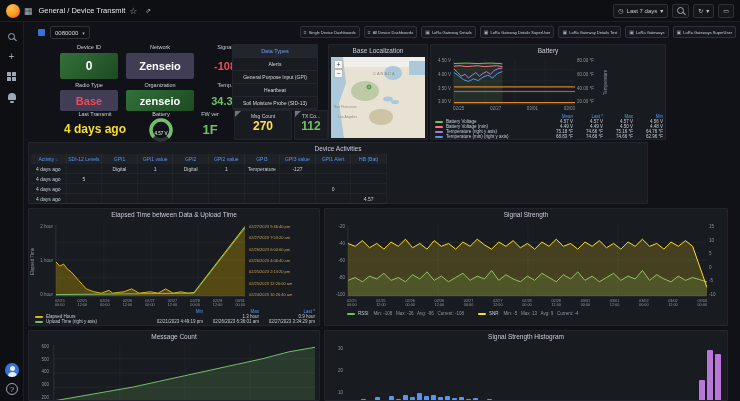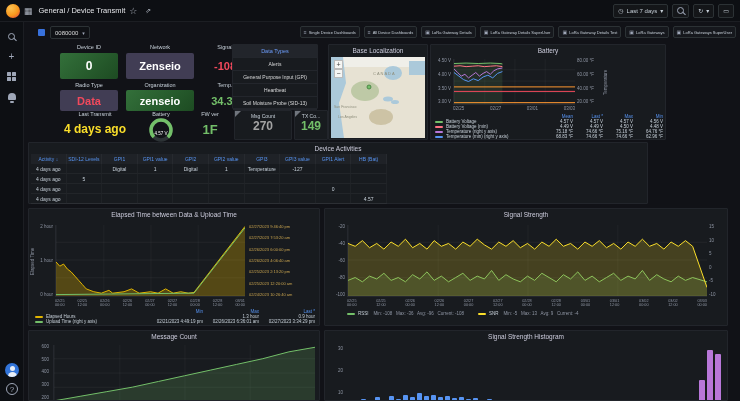--- a/index.html
+++ b/index.html
@@ -162,21 +162,21 @@
     </div>
 
   <div class="statlabel" style="left:36px; top:22px; width:58px;">Device ID</div>
   <div class="statbox greenbg" style="left:36px; top:31px; width:58px; height:26px; font-size:12px;">0</div>
   <div class="statlabel" style="left:102px; top:22px; width:68px;">Network</div>
   <div class="statbox purplebg" style="left:102px; top:31px; width:68px; height:26px; font-size:11px;">Zenseio</div>
   <div class="statlabel" style="left:176px; top:22px; width:50px;">Signal</div>
   <div class="statbox" style="left:176px; top:31px; width:50px; height:26px; font-size:11px; color:#f2495c;">-108</div>
 
   <div class="statlabel" style="left:36px; top:60px; width:58px;">Radio Type</div>
-  <div class="statbox purplebg" style="left:36px; top:68px; width:58px; height:21px; font-size:11px; color:#f2495c;">Data</div>
+  <div class="statbox purplebg" style="left:36px; top:68px; width:58px; height:21px; font-size:11px; color:#f2495c;">Base</div>
   <div class="statlabel" style="left:102px; top:60px; width:68px;">Organization</div>
   <div class="statbox greenbg" style="left:102px; top:68px; width:68px; height:21px; font-size:11px;">zenseio</div>
   <div class="statlabel" style="left:176px; top:60px; width:50px;">Temp.</div>
   <div class="statbox" style="left:176px; top:68px; width:50px; height:21px; font-size:11px; color:#73bf69;">
     <span>34.3</span>
     <span style="font-size:5px; margin-left:1px; align-self:flex-start; margin-top:4px;">°F</span>
   </div>
 
   <div class="statlabel" style="left:33px; top:89px; width:76px;">Last Transmit</div>
   <div class="statbox" style="left:30px; top:96px; width:82px; height:22px; font-size:12px; color:#fade2a;">4 days ago</div>
@@ -189,26 +189,26 @@
     </svg>
     <div class="abs" style="left:0; top:14px; width:26px; text-align:center; font-size:4.5px; color:#fff;">4.57 V</div>
   </div>
 
   <div class="statlabel" style="left:164px; top:89px; width:44px;">FW ver</div>
   <div class="statbox" style="left:164px; top:96px; width:44px; height:22px; font-size:13px; color:#73bf69;">1F</div>
 
   <div class="panel" style="left:210px; top:88px; width:58px; height:30px;">
     <span class="corner"></span>
     <div style="font-size:5px; text-align:center; color:#c7d0d9; margin-top:2px;">Msg Count</div>
-    <div style="font-size:12px; font-weight:bold; text-align:center; color:#a3a3a3;">270</div>
+    <div style="font-size:12px; font-weight:bold; text-align:center; color:#fde047;">270</div>
   </div>
   <div class="panel" style="left:270px; top:88px; width:34px; height:30px;">
     <span class="corner"></span>
     <div style="font-size:5px; text-align:center; color:#c7d0d9; margin-top:2px; overflow:hidden;">TX Co...</div>
-    <div style="font-size:12px; font-weight:bold; text-align:center; color:#73bf69;">149</div>
+    <div style="font-size:12px; font-weight:bold; text-align:center; color:#73bf69;">112</div>
   </div>
 
   <div class="panel" style="left:208px; top:22px; width:86px; height:65px;">
     <div class="dtrow dthead">Data Types</div>
     <div id="dt-list">
         <div class="dtrow">Alerts</div>
         <div class="dtrow">General Purpose Input (GPI)</div>
         <div class="dtrow">Heartbeat</div>
         <div class="dtrow">Soil Moisture Probe (SID-13)</div>
       </div>

